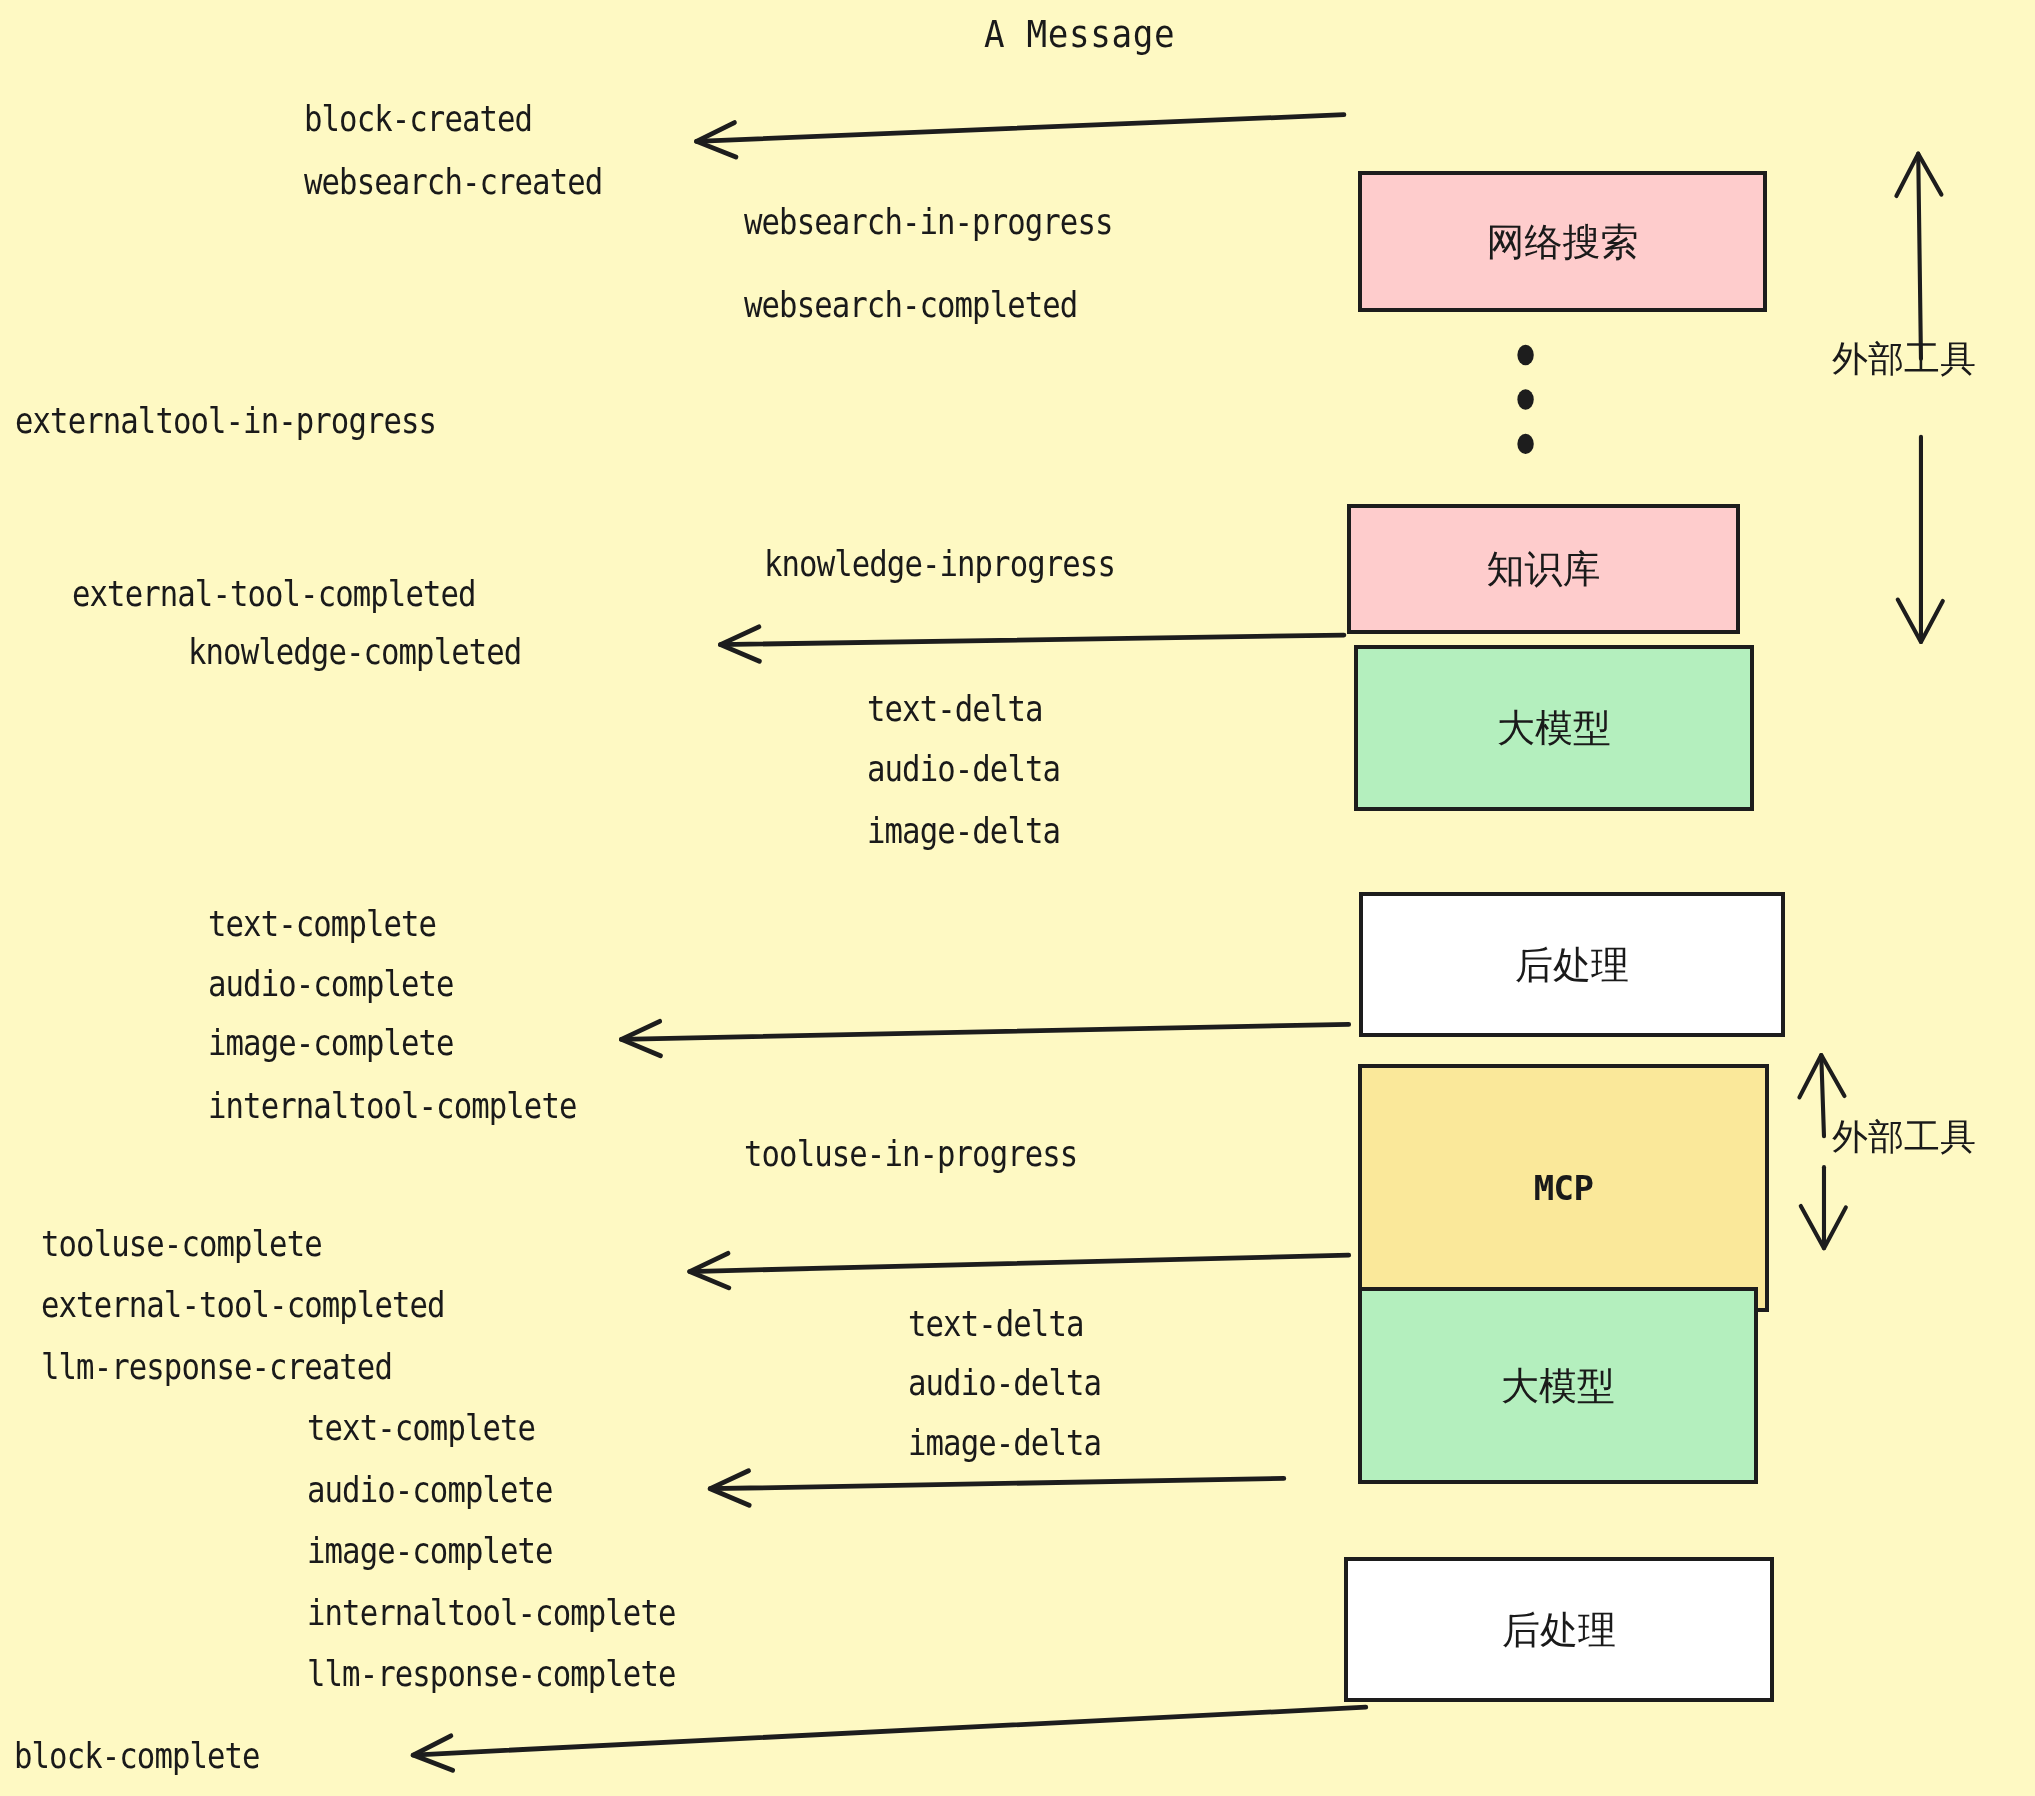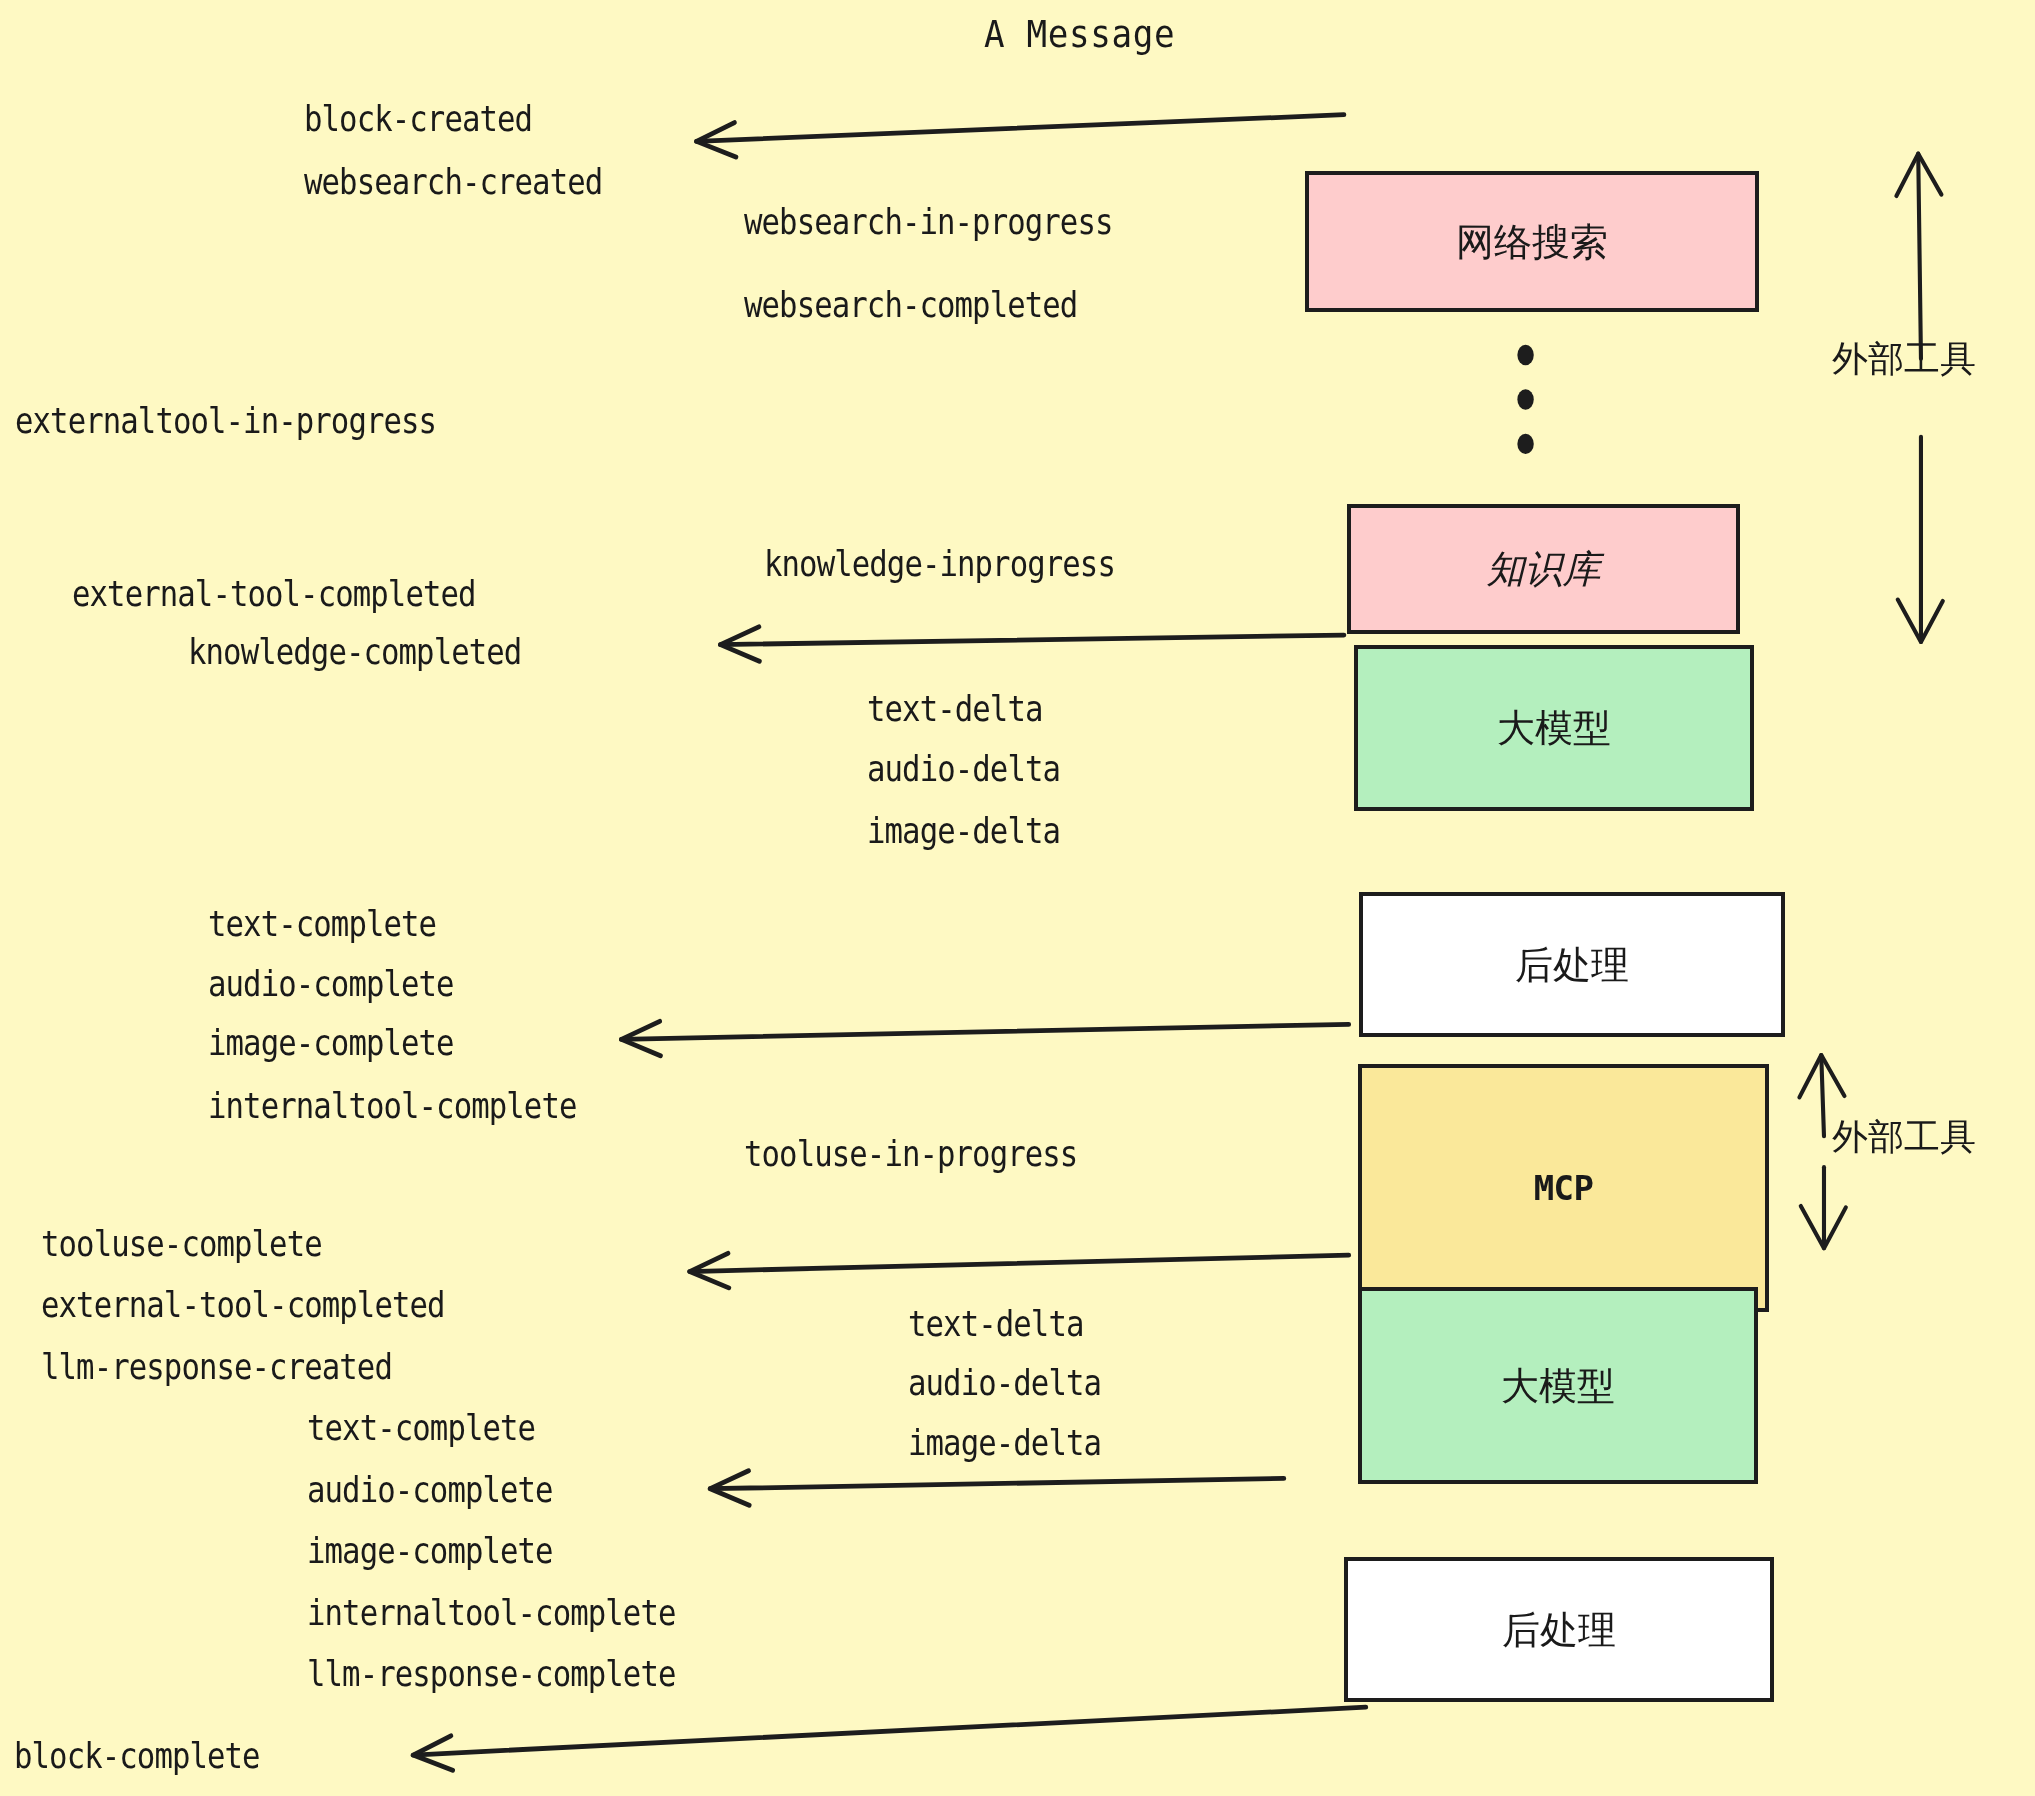--- a/index.html
+++ b/index.html
@@ -112,25 +112,25 @@
       <line x1="2671" y1="1663.86" x2="2667" y2="1545" stroke="#1d1d1d" stroke-width="6" stroke-linecap="round"></line>
       <polyline points="2635,1607 2667,1545 2701,1605" fill="none" stroke="#1d1d1d" stroke-width="6" stroke-linecap="round" stroke-linejoin="round"></polyline>
       <line x1="2671" y1="1709.1399999999999" x2="2671" y2="1828" stroke="#1d1d1d" stroke-width="6" stroke-linecap="round"></line>
       <polyline points="2637,1766 2671,1828 2703,1768" fill="none" stroke="#1d1d1d" stroke-width="6" stroke-linecap="round" stroke-linejoin="round"></polyline>
       <ellipse cx="2234" cy="520" rx="12" ry="15" fill="#1d1d1d"></ellipse>
       <ellipse cx="2234" cy="585" rx="12" ry="15" fill="#1d1d1d"></ellipse>
       <ellipse cx="2234" cy="650" rx="12" ry="15" fill="#1d1d1d"></ellipse>
     </svg>
 
   <div id="nodes-container">
-      <div class="nodebox" style="left: 1305px; top: 171px; width: 454px; height: 141px; background: rgb(254, 204, 204); border-color: rgb(29, 29, 29);">
+      <div class="nodebox" style="left: 1358px; top: 171px; width: 409px; height: 141px; background: rgb(254, 204, 204); border-color: rgb(29, 29, 29);">
         <span class="boxlabel" style="position: static;">网络搜索</span>
       </div>
       <div class="nodebox" style="left: 1347px; top: 504px; width: 393px; height: 130px; background: rgb(254, 204, 204); border-color: rgb(29, 29, 29);">
-        <span class="boxlabel" style="position: static; font-style: italic;">知识库</span>
+        <span class="boxlabel" style="position: static;">知识库</span>
       </div>
       <div class="nodebox" style="left: 1354px; top: 645px; width: 400px; height: 166px; background: rgb(180, 239, 190); border-color: rgb(29, 29, 29);">
         <span class="boxlabel" style="position: static;">大模型</span>
       </div>
       <div class="nodebox" style="left: 1359px; top: 892px; width: 426px; height: 145px; background: rgb(255, 255, 255); border-color: rgb(29, 29, 29);">
         <span class="boxlabel" style="position: static;">后处理</span>
       </div>
       <div class="nodebox" style="left: 1358px; top: 1064px; width: 411px; height: 248px; background: rgb(250, 232, 154); border-color: rgb(29, 29, 29);">
         <span class="boxlabel mono" style="position: static;">MCP</span>
       </div>

